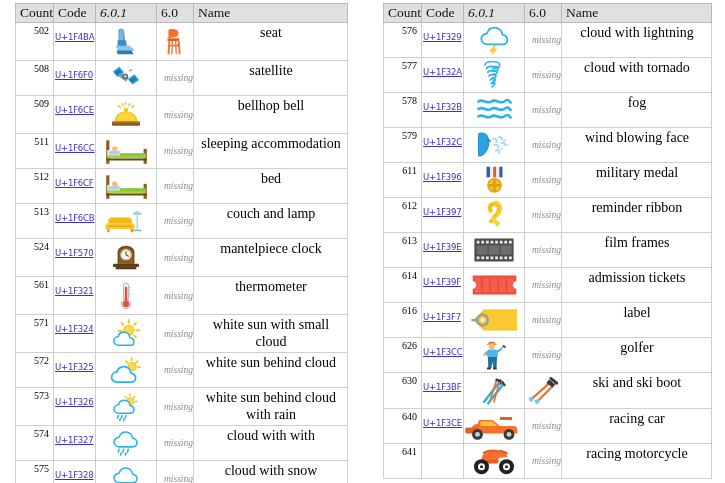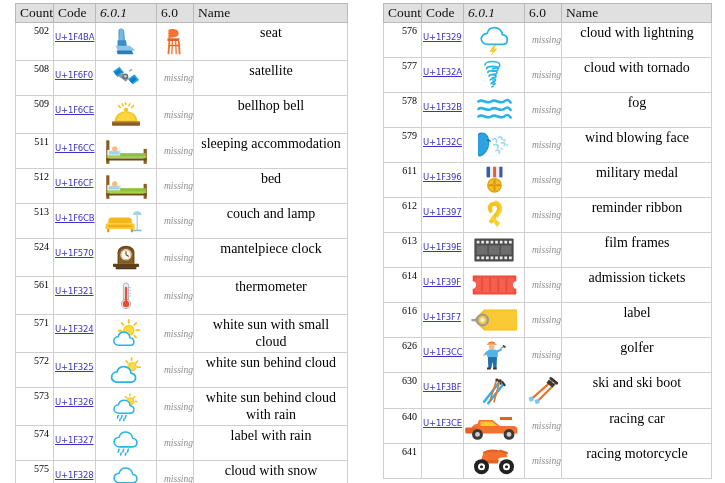--- a/index.html
+++ b/index.html
@@ -603,21 +603,21 @@
           <td class="cell-count">574</td>
           <td class="cell-code"><a href="#">U+1F327</a></td>
           <td class="cell-glyph">
             <span class="emoji-wrap">
               <svg width="28" height="30" viewBox="0 0 36 38" class="emoji">
                 <use xlink:href="#g-cloud-with-rain-emoji"></use>
               </svg>
             </span>
           </td>
           <td class="cell-missing">missing</td>
-          <td class="cell-name">label with rain</td>
+          <td class="cell-name">cloud with with</td>
         </tr>
         <tr style="height: 36px;">
           <td class="cell-count">575</td>
           <td class="cell-code"><a href="#">U+1F328</a></td>
           <td class="cell-glyph">
             <span class="emoji-wrap">
               <svg width="28" height="30" viewBox="0 0 36 38" class="emoji">
                 <use xlink:href="#g-cloud-with-snow-emoji"></use>
               </svg>
             </span>

